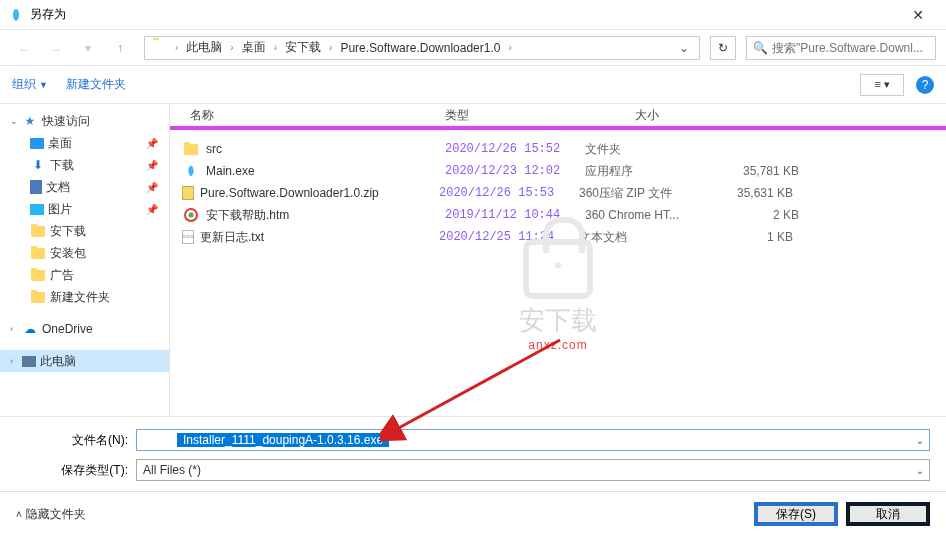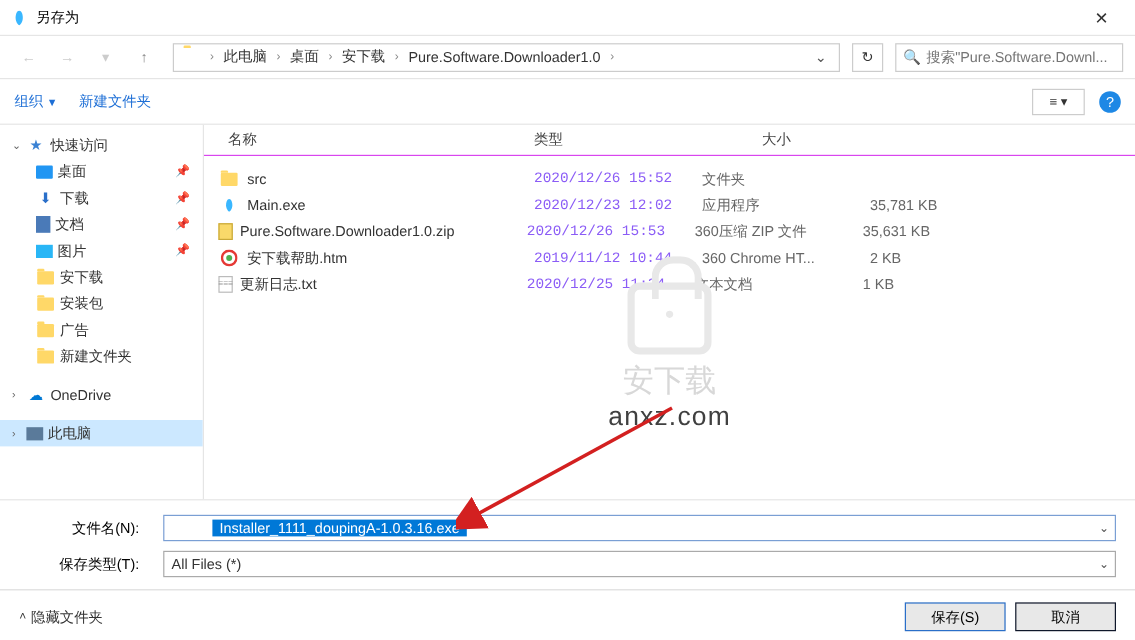--- a/index.html
+++ b/index.html
@@ -37,57 +37,57 @@
 .tree-item { display: flex; align-items: center; height: 22px; padding-left: 10px; cursor: pointer; }
 .tree-item.l1 { padding-left: 30px; }
 .tree-item.selected { background: #cce8ff; }
 .tree-item .exp { width: 12px; font-size: 9px; color: #666; }
 .tree-item .ico { width: 16px; height: 16px; margin-right: 4px; display: flex; align-items: center; justify-content: center; }
 .tree-item .pin { margin-left: auto; margin-right: 10px; color: #999; font-size: 10px; }
 .folder-ico { width: 14px; height: 11px; background: #ffd868; border-radius: 1px; position: relative; }
 .folder-ico::before { content: ""; position: absolute; top: -2px; left: 0; width: 6px; height: 2px; background: #ffd868; border-radius: 1px 1px 0 0; }
 
 .filepane { flex: 1; display: flex; flex-direction: column; }
-.col-headers { height: 26px; display: flex; align-items: center; border-bottom: 1px solid #d946ef; padding-left: 12px; color: #444; }
+.col-headers { height: 26px; display: flex; align-items: center; border-bottom: 4px solid #d946ef; padding-left: 12px; color: #444; }
 .col-headers > div { padding: 0 8px; }
 .col-name { width: 255px; }
 .col-date { width: 140px; }
 .col-type { width: 140px; }
 .col-size { width: 90px; text-align: right; }
 .filelist { flex: 1; padding: 8px 0 0 12px; position: relative; }
 .file-row { height: 22px; display: flex; align-items: center; cursor: pointer; }
 .file-row .fico { width: 18px; height: 16px; margin-right: 6px; display: flex; align-items: center; justify-content: center; }
 .file-row .fname { width: 231px; }
 .file-row .fdate { width: 140px; color: #8b5cf6; padding: 0 8px; font-family: Liberation Mono, monospace; }
 .file-row .ftype { width: 140px; color: #666; padding: 0 8px; }
-.file-row .fsize { width: 90px; color: #666; padding: 0 8px; }
+.file-row .fsize { width: 90px; color: #666; text-align: right; padding: 0 8px; }
 
 .watermark { position: absolute; left: 50%; top: 50%; transform: translate(-50%, -30%); text-align: center; color: #ddd; pointer-events: none; font-family: Arial, sans-serif; }
 .watermark .lock { width: 70px; height: 60px; border: 6px solid #e8e8e8; border-radius: 10px; margin: 0 auto 4px; position: relative; }
 .watermark .lock::before { content: ""; position: absolute; top: -28px; left: 14px; width: 30px; height: 30px; border: 6px solid #e8e8e8; border-bottom: none; border-radius: 18px 18px 0 0; }
 .watermark .lock::after { content: "●"; color: #e8e8e8; font-size: 14px; position: absolute; left: 50%; top: 40%; transform: translate(-50%, -50%); }
 .watermark .wm-cn { font-size: 26px; color: #d8d8d8; font-weight: 500; }
-.watermark .wm-en { font-size: 22px; color: #404040; letter-spacing: 1px; text-align: right; }
+.watermark .wm-en { font-size: 12px; color: #ef4444; letter-spacing: 1px; }
 
 .arrow-annotation { position: absolute; left: 380px; top: 335px; pointer-events: none; z-index: 10; }
 
 .bottom { border-top: 1px solid #e5e5e5; padding: 12px 16px 10px; }
 .form-row { display: flex; align-items: center; margin-bottom: 8px; }
-.form-label { width: 120px; text-align: right; padding-right: 20px; color: #000; }
+.form-label { width: 120px; text-align: right; padding-right: 8px; color: #000; }
 .form-field { flex: 1; height: 22px; border: 1px solid #7a9fd4; display: flex; align-items: center; position: relative; }
 .form-field.combo { border-color: #aaa; }
 .form-field .sel-text { padding: 0 6px; background: #0078d7; color: #fff; margin-left: 40px; }
 .form-field .cb-text { padding: 0 6px; flex: 1; }
 .form-field .dd { width: 18px; text-align: center; color: #555; cursor: pointer; font-size: 10px; }
 .hr { height: 1px; background: #ddd; margin: 10px -16px; }
 .actions { display: flex; align-items: center; }
 .hide-folders { display: flex; align-items: center; color: #333; cursor: pointer; }
 .hide-folders .chev { font-size: 10px; margin-right: 4px; }
 .actions .spacer { flex: 1; }
-.btn { min-width: 84px; height: 24px; border: 1px solid #0f172a; background: #e8e8e8; cursor: pointer; margin-left: 8px; font-size: 12px; }
+.btn { min-width: 84px; height: 24px; border: 4px solid #0f172a; background: #e8e8e8; cursor: pointer; margin-left: 8px; font-size: 12px; }
 .btn.primary { border-color: #2a6fc9; }
 </style>
 </head>
 <body>
 
 <div class="titlebar">
   <span class="app-icon">
     <svg width="16" height="16" viewBox="0 0 16 16">
         <path d="M8 2 C10 2 11 5 11 8 C11 11 9 14 8 14 C7 14 5 11 5 8 C5 5 6 2 8 2 Z" fill="#3ab7ff"></path>
       </svg>

